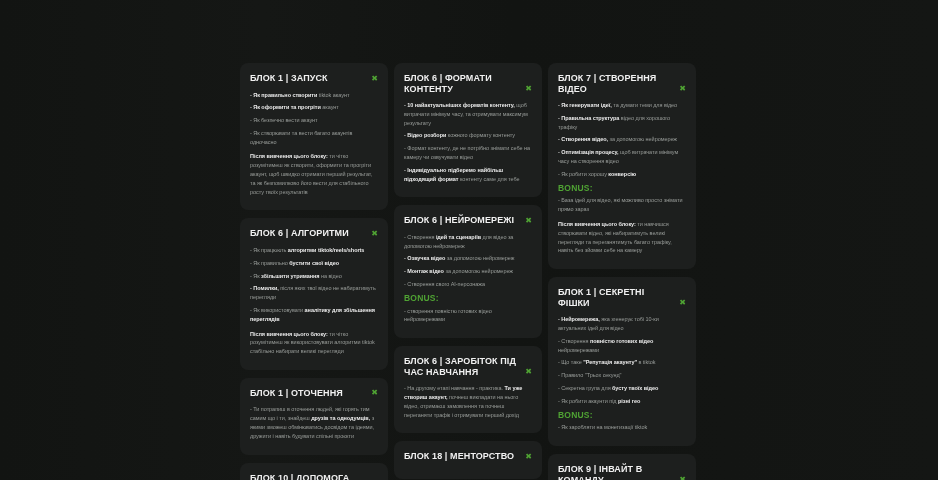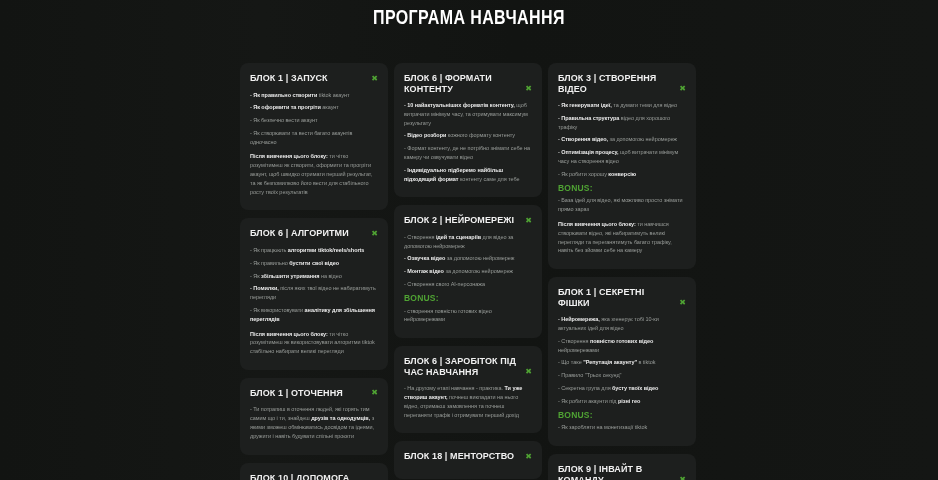--- a/index.html
+++ b/index.html
@@ -68,21 +68,20 @@
     letter-spacing:0.2px;
   }
   .seg-dim{color:var(--dim);}
   .seg-bold{color:#ebebeb;font-weight:700;}
   .seg-green{color:var(--green);font-weight:700;}
 </style>
 </head>
 <body>
 
 <div class="page">
-  <h1 class="page-title"><span>ПРОГРАМА НАВЧАННЯ</span></h1>
 
   <div class="grid">
 
     <div class="col">
       <article class="card">
         <div class="card-head">
           <h3 class="card-title">БЛОК 1 | ЗАПУСК</h3>
           <span class="xicon">✖</span>
         </div>
         <div class="card-body">
@@ -133,21 +132,21 @@
         </div>
         <div class="card-body">
             <p class="line bullet"><span class="seg-bold">- 10 найактуальніших форматів контенту, </span><span class="seg-dim">щоб витрачати мінімум часу, та отримувати максимум результату</span></p>
             <p class="line bullet"><span class="seg-bold">- Відео розбори </span><span class="seg-dim">кожного формату контенту</span></p>
             <p class="line bullet"><span class="seg-dim">- Формат контенту, де не потрібно знімати себе на камеру чи озвучувати відео</span></p>
             <p class="line bullet"><span class="seg-bold">- Індивідуально підберемо найбільш підходящий формат </span><span class="seg-dim">контенту саме для тебе</span></p>
           </div>
       </article>
       <article class="card">
         <div class="card-head">
-          <h3 class="card-title">БЛОК 2 | НЕЙРОМЕРЕЖІ</h3>
+          <h3 class="card-title">БЛОК 6 | НЕЙРОМЕРЕЖІ</h3>
           <span class="xicon">✖</span>
         </div>
         <div class="card-body">
             <p class="line bullet"><span class="seg-dim">- Створення </span><span class="seg-bold">ідей та сценаріїв </span><span class="seg-dim">для відео за допомогою нейромереж</span></p>
             <p class="line bullet"><span class="seg-bold">- Озвучка відео </span><span class="seg-dim">за допомогою нейромереж</span></p>
             <p class="line bullet"><span class="seg-bold">- Монтаж відео </span><span class="seg-dim">за допомогою нейромереж</span></p>
             <p class="line bullet"><span class="seg-dim">- Створення свого AI-персонажа</span></p>
             <p class="line bonus"><span class="seg-green">BONUS:</span></p>
             <p class="line bullet"><span class="seg-dim">- створення повністю готових відео нейромережами</span></p>
           </div>
@@ -166,21 +165,21 @@
           <h3 class="card-title">БЛОК 18 | МЕНТОРСТВО</h3>
           <span class="xicon">✖</span>
         </div>
         <div class="card-body"></div>
       </article>
     </div>
 
     <div class="col">
       <article class="card">
         <div class="card-head">
-          <h3 class="card-title">БЛОК 3 | СТВОРЕННЯ ВІДЕО</h3>
+          <h3 class="card-title">БЛОК 7 | СТВОРЕННЯ ВІДЕО</h3>
           <span class="xicon">✖</span>
         </div>
         <div class="card-body">
             <p class="line bullet"><span class="seg-bold">- Як генерувати ідеї, </span><span class="seg-dim">та думати теми для відео</span></p>
             <p class="line bullet"><span class="seg-bold">- Правильна структура </span><span class="seg-dim">відео для хорошого трафіку</span></p>
             <p class="line bullet"><span class="seg-bold">- Створення відео, </span><span class="seg-dim">за допомогою нейромереж</span></p>
             <p class="line bullet"><span class="seg-bold">- Оптимізація процесу, </span><span class="seg-dim">щоб витрачати мінімум часу на створення відео</span></p>
             <p class="line bullet"><span class="seg-dim">- Як робити хорошу </span><span class="seg-bold">конверсію</span></p>
             <p class="line bonus"><span class="seg-green">BONUS:</span></p>
             <p class="line bullet"><span class="seg-dim">- База ідей для відео, які можливо просто знімати прямо зараз</span></p>

